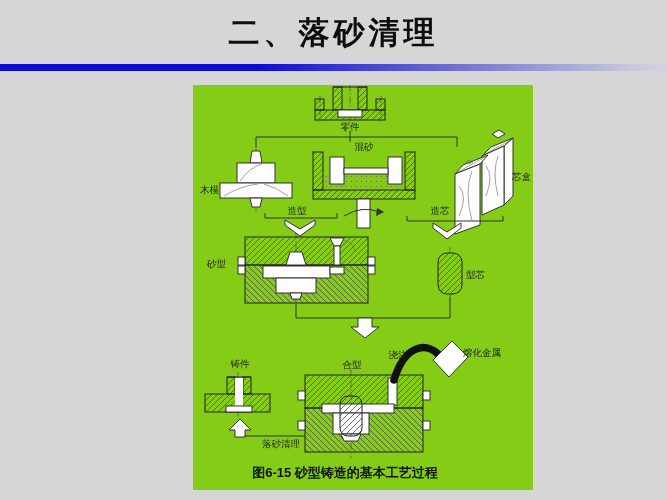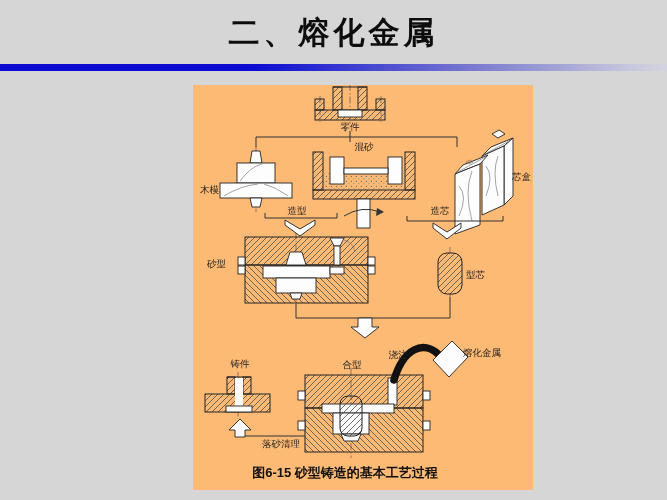--- a/index.html
+++ b/index.html
@@ -14,37 +14,37 @@
     text-align:center;
     font-family:"Liberation Serif","DejaVu Serif",serif;
     font-size:31px; font-weight:bold; color:#0d0d0d; letter-spacing:4px;
   }
   .accent-bar {
     position:absolute; top:64px; left:0; width:667px; height:7px;
     background:linear-gradient(to right,#0b0bd2 0%,#0b0bd2 38%,#7d7dcf 72%,#c9c9de 95%,#d2d2e0 100%);
   }
   .figure-panel {
     position:absolute; left:193px; top:85px; width:340px; height:405px;
-    background:#fdba74;
+    background:#84cc16;
   }
   svg { display:block; font-family:"Liberation Sans","DejaVu Sans",sans-serif; }
   .lbl  { font-size:9.5px; fill:#1d1d1d; }
   .caption { font-size:13px; font-weight:bold; fill:#111; }
   .ln   { stroke:#333; stroke-width:1; fill:none; }
   .cl   { stroke:#555; stroke-width:0.7; fill:none; stroke-dasharray:7 2 1.5 2; }
   .shape{ stroke:#222; stroke-width:1; }
   .wht  { fill:#fdfdfd; stroke:#222; stroke-width:0.9; }
   .grain{ stroke:#666; stroke-width:0.6; fill:none; }
 </style>
 </head>
 <body>
 
 <div class="slide">
 
-  <div class="slide-title">二、熔化金属</div>
+  <div class="slide-title">二、落砂清理</div>
   <div class="accent-bar"></div>
 
   <div class="figure-panel">
     <svg width="340" height="405" viewBox="193 85 340 405">
       <defs>
         <pattern id="hA" width="6" height="6" patternUnits="userSpaceOnUse">
           <path d="M0,6 l6,-6 M-1.5,1.5 l3,-3 M4.5,7.5 l3,-3" stroke="#4a4a4a" stroke-width="0.8"></path>
         </pattern>
         <pattern id="hB" width="6" height="6" patternUnits="userSpaceOnUse">
           <path d="M0,0 l6,6 M-1.5,4.5 l3,3 M4.5,-1.5 l3,3" stroke="#4a4a4a" stroke-width="0.8"></path>

